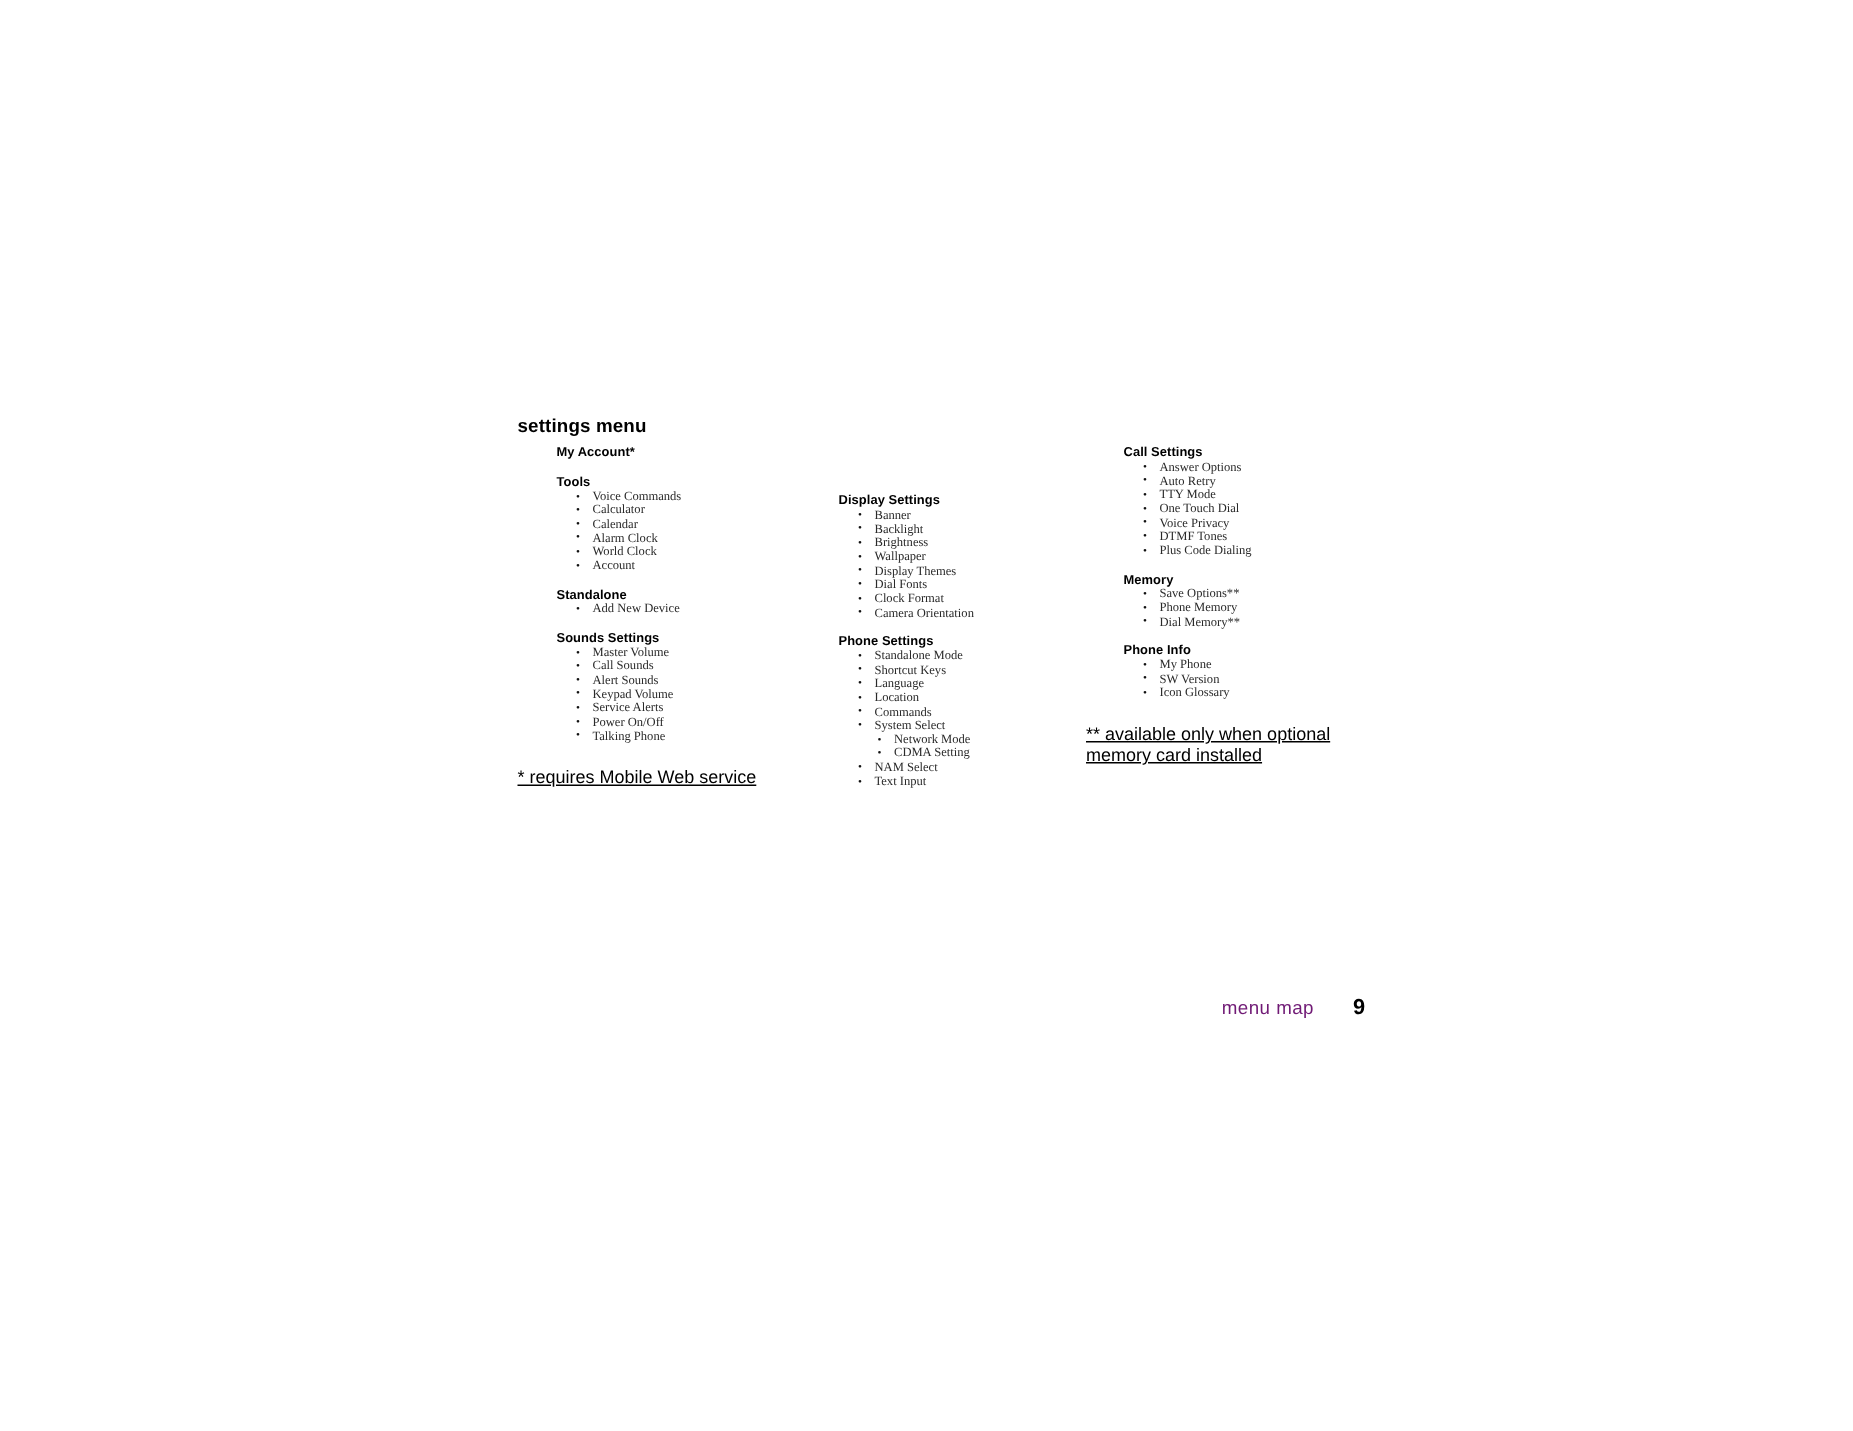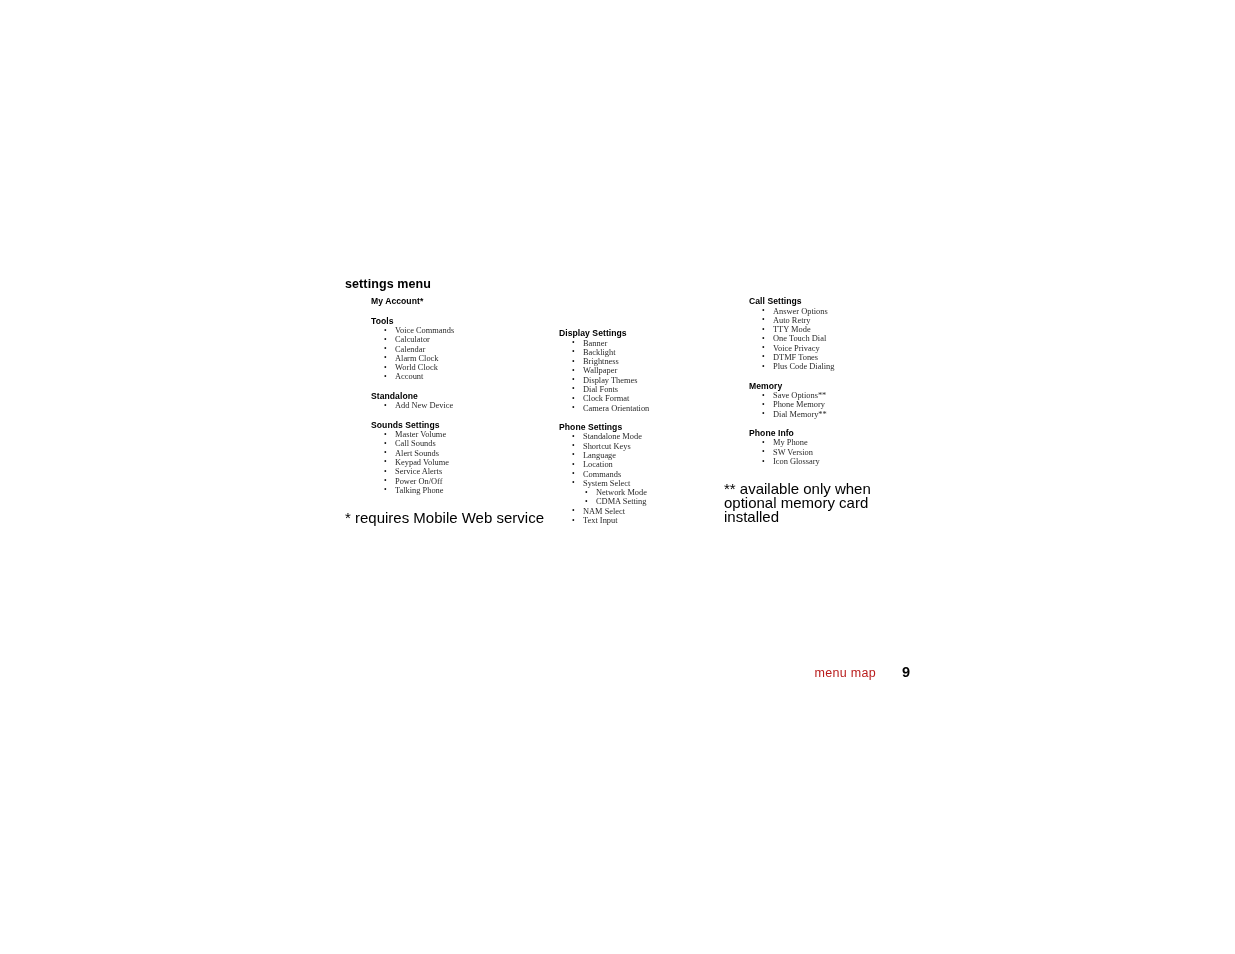--- a/index.html
+++ b/index.html
@@ -100,23 +100,24 @@
     position: absolute;
     left: 26px;
     top: -0.5px;
     font-size: 7.5px;
     color: #111;
   }
 
   
   .footnote {
     position: absolute;
-    font-size: 15px;
+    font-size: 12px;
     line-height: 14px;
     color: #000;
+    text-decoration: underline;
   }
   .footnote-1 {
     left: 345px;
     top: 511px;
     width: 240px;
   }
   .footnote-2 {
     left: 724px;
     top: 482px;
     width: 178px;
@@ -127,21 +128,21 @@
     position: absolute;
     left: 700px;
     top: 664px;
     width: 210px;
     display: flex;
     align-items: baseline;
     justify-content: flex-end;
   }
   .footer-label {
     font-size: 12.5px;
-    color: #b91c1c;
+    color: #701a75;
     letter-spacing: 0.3px;
   }
   .footer-page {
     font-size: 14.5px;
     font-weight: bold;
     color: #000;
     margin-left: 22px;
     min-width: 12px;
     text-align: right;
   }

